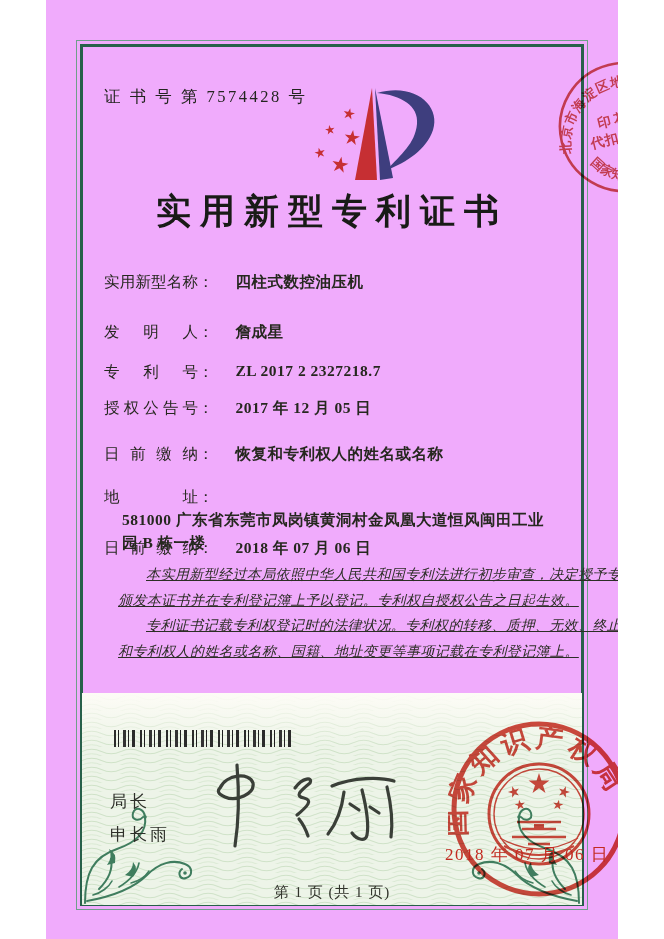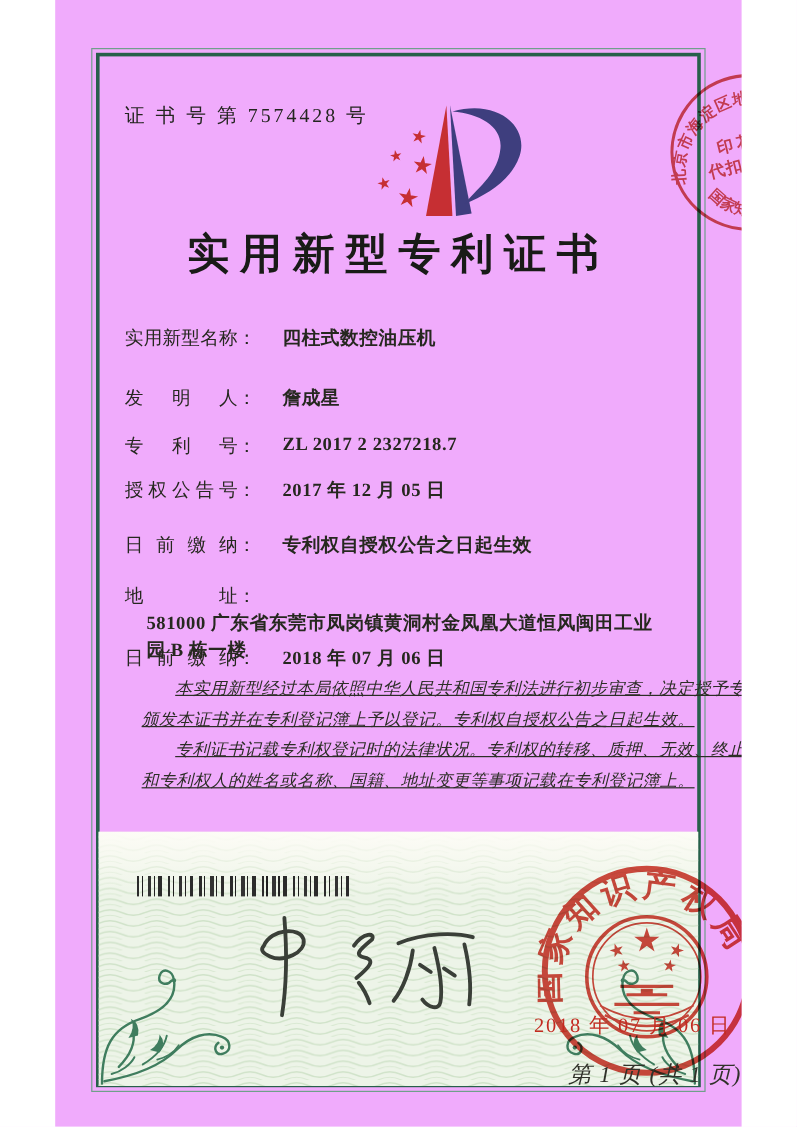--- a/index.html
+++ b/index.html
@@ -76,22 +76,22 @@
   .signature { position:absolute; left:148px; top:752px; width:215px; height:108px; }
   
   .office-seal { position:absolute; left:402px; top:718px; width:182px; height:182px;
     mix-blend-mode:multiply; opacity:.92; }
   .seal-date {
     position:absolute; left:399px; top:843px; white-space:nowrap;
     font-size:17px; color:#c32a20; letter-spacing:1.5px; font-weight:500;
   }
   
   .footer {
-    position:absolute; left:0; top:883px; width:100%; text-align:right;
-    font-size:19px; color:#30322a; letter-spacing:1px;font-style:italic;
+    position:absolute; left:0; top:883px; width:100%; text-align:center;
+    font-size:15px; color:#30322a; letter-spacing:1px;
   }
 </style>
 </head>
 <body>
 
 <div class="page">
 
   <div class="frame-outer">
     <div class="frame-inner"></div>
   </div>
@@ -205,39 +205,43 @@
     <div class="frow" style="top:92px">
       <span class="lbl">专利号</span><span class="col">：</span>
       <span class="val">ZL 2017 2 2327218.7</span>
     </div>
     <div class="frow" style="top:128px">
       <span class="lbl">授权公告号</span><span class="col">：</span>
       <span class="val">2017 年 12 月 05 日</span>
     </div>
     <div class="frow" style="top:174px">
       <span class="lbl">日前缴纳</span><span class="col">：</span>
-      <span class="val">专利权自授权公告之日起生效</span>
+      <span class="val">恢复和专利权人的姓名或名称</span>
     </div>
     <div class="frow wrap" style="top:217px">
       <span class="lbl">地址</span><span class="col">：</span>
       <span class="val">581000 广东省东莞市凤岗镇黄洞村金凤凰大道恒风闽田工业园 B 栋一楼</span>
     </div>
     <div class="frow" style="top:268px">
       <span class="lbl">日前缴纳</span><span class="col">：</span>
       <span class="val">2018 年 07 月 06 日</span>
     </div>
   </div>
 
   <div class="paras">
     <p>本实用新型经过本局依照中华人民共和国专利法进行初步审查，决定授予专利权，颁发本证书并在专利登记簿上予以登记。专利权自授权公告之日起生效。</p>
     <p>专利证书记载专利权登记时的法律状况。专利权的转移、质押、无效、终止、恢复和专利权人的姓名或名称、国籍、地址变更等事项记载在专利登记簿上。</p>
   </div>
 
   <div class="barcode"></div>
 
+  <div class="director">
+    <div>局长</div>
+    <div>申长雨</div>
+  </div>
 
   <div class="signature">
     <svg viewBox="0 0 215 108">
       <g fill="none" stroke="#3a3f38" stroke-width="3.2" stroke-linecap="round">
         <path d="M26 36 C32 22 56 20 59 31 C61 42 42 50 31 45 C24 42 23 39 26 36"></path>
         <path d="M43 13 C45 38 45 68 41 94"></path>
         <path d="M101 36 C109 25 119 25 116 31 C105 40 101 44 110 46 C119 48 114 54 103 63"></path>
         <path d="M105 67 C109 72 112 78 114 84"></path>
         <path d="M138 34 C160 25 186 25 200 29"></path>
         <path d="M150 40 C148 56 142 72 134 82"></path>

